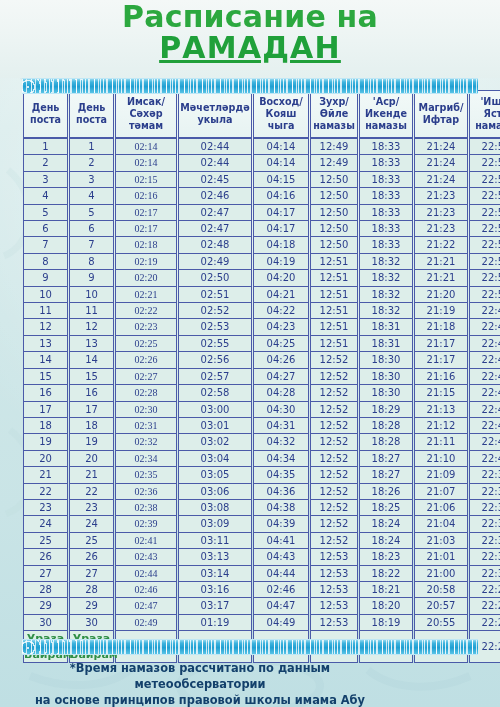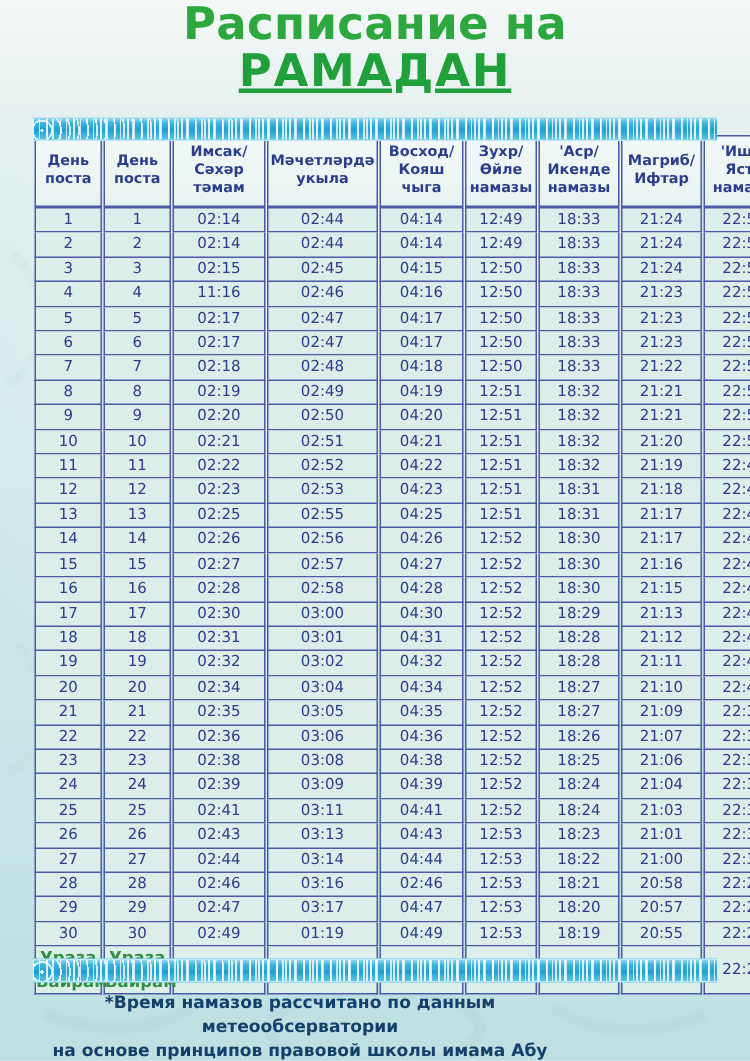--- a/index.html
+++ b/index.html
@@ -133,21 +133,21 @@
     border-top: none;
   }
   table.schedule tbody tr:first-child td { border-top: 1px solid #4a5aa8; }
 
   td.daynum {
     color: #2f8f47;
     font-size: 11px;
     font-weight: normal;
     background: #dcefe7;
   }
-  td.imsak { color: #d33a2c; }
+  td.imsak { color: #d33a2c; font-family: Liberation Serif, serif; }
   td.magrib { color: #d33a2c; }
 
   tr.eid td {
     height: 30px;
     line-height: 1.15;
     background: #dff0ee;
   }
   tr.eid td.daynum {
     color: #2f8f47;
     font-weight: bold;
@@ -311,21 +311,21 @@
             <td>02:45</td>
             <td>04:15</td>
             <td>12:50</td>
             <td>18:33</td>
             <td class="magrib">21:24</td>
             <td>22:54</td>
           </tr>
           <tr>
             <td class="daynum">4</td>
             <td class="daynum">4</td>
-            <td class="imsak">11:16</td>
+            <td class="imsak">02:16</td>
             <td>02:46</td>
             <td>04:16</td>
             <td>12:50</td>
             <td>18:33</td>
             <td class="magrib">21:23</td>
             <td>22:53</td>
           </tr>
           <tr>
             <td class="daynum">5</td>
             <td class="daynum">5</td>

